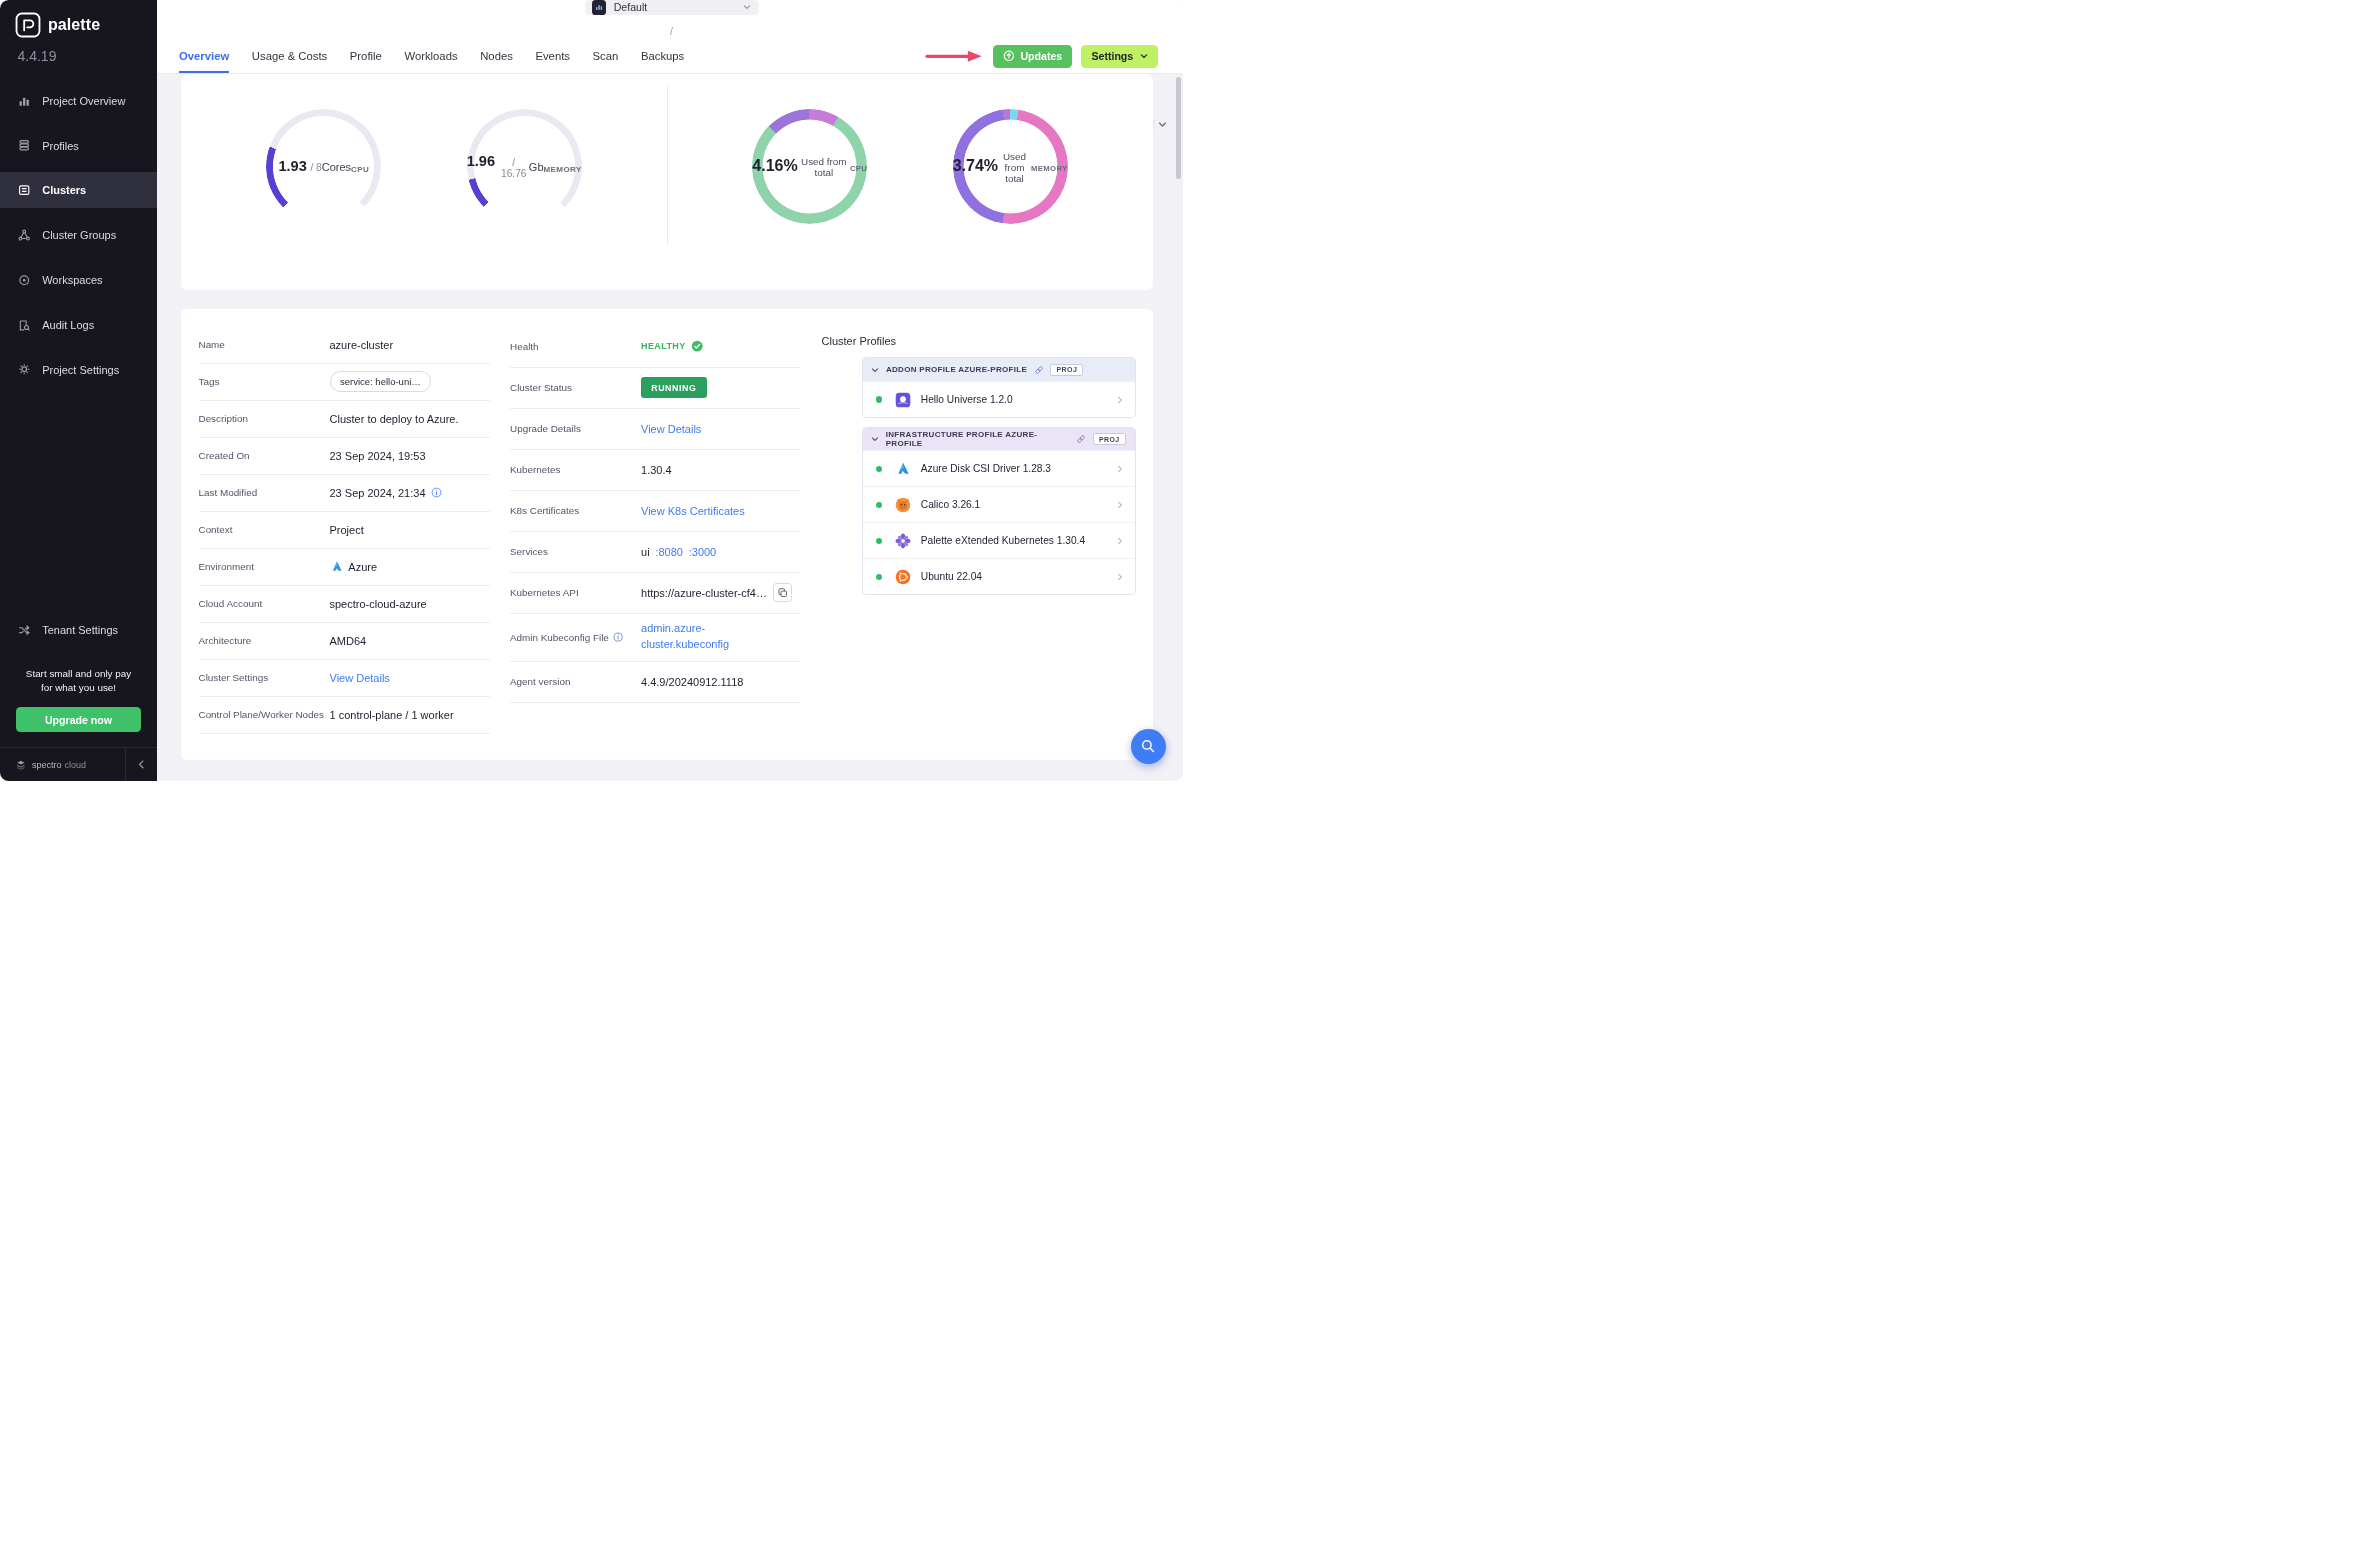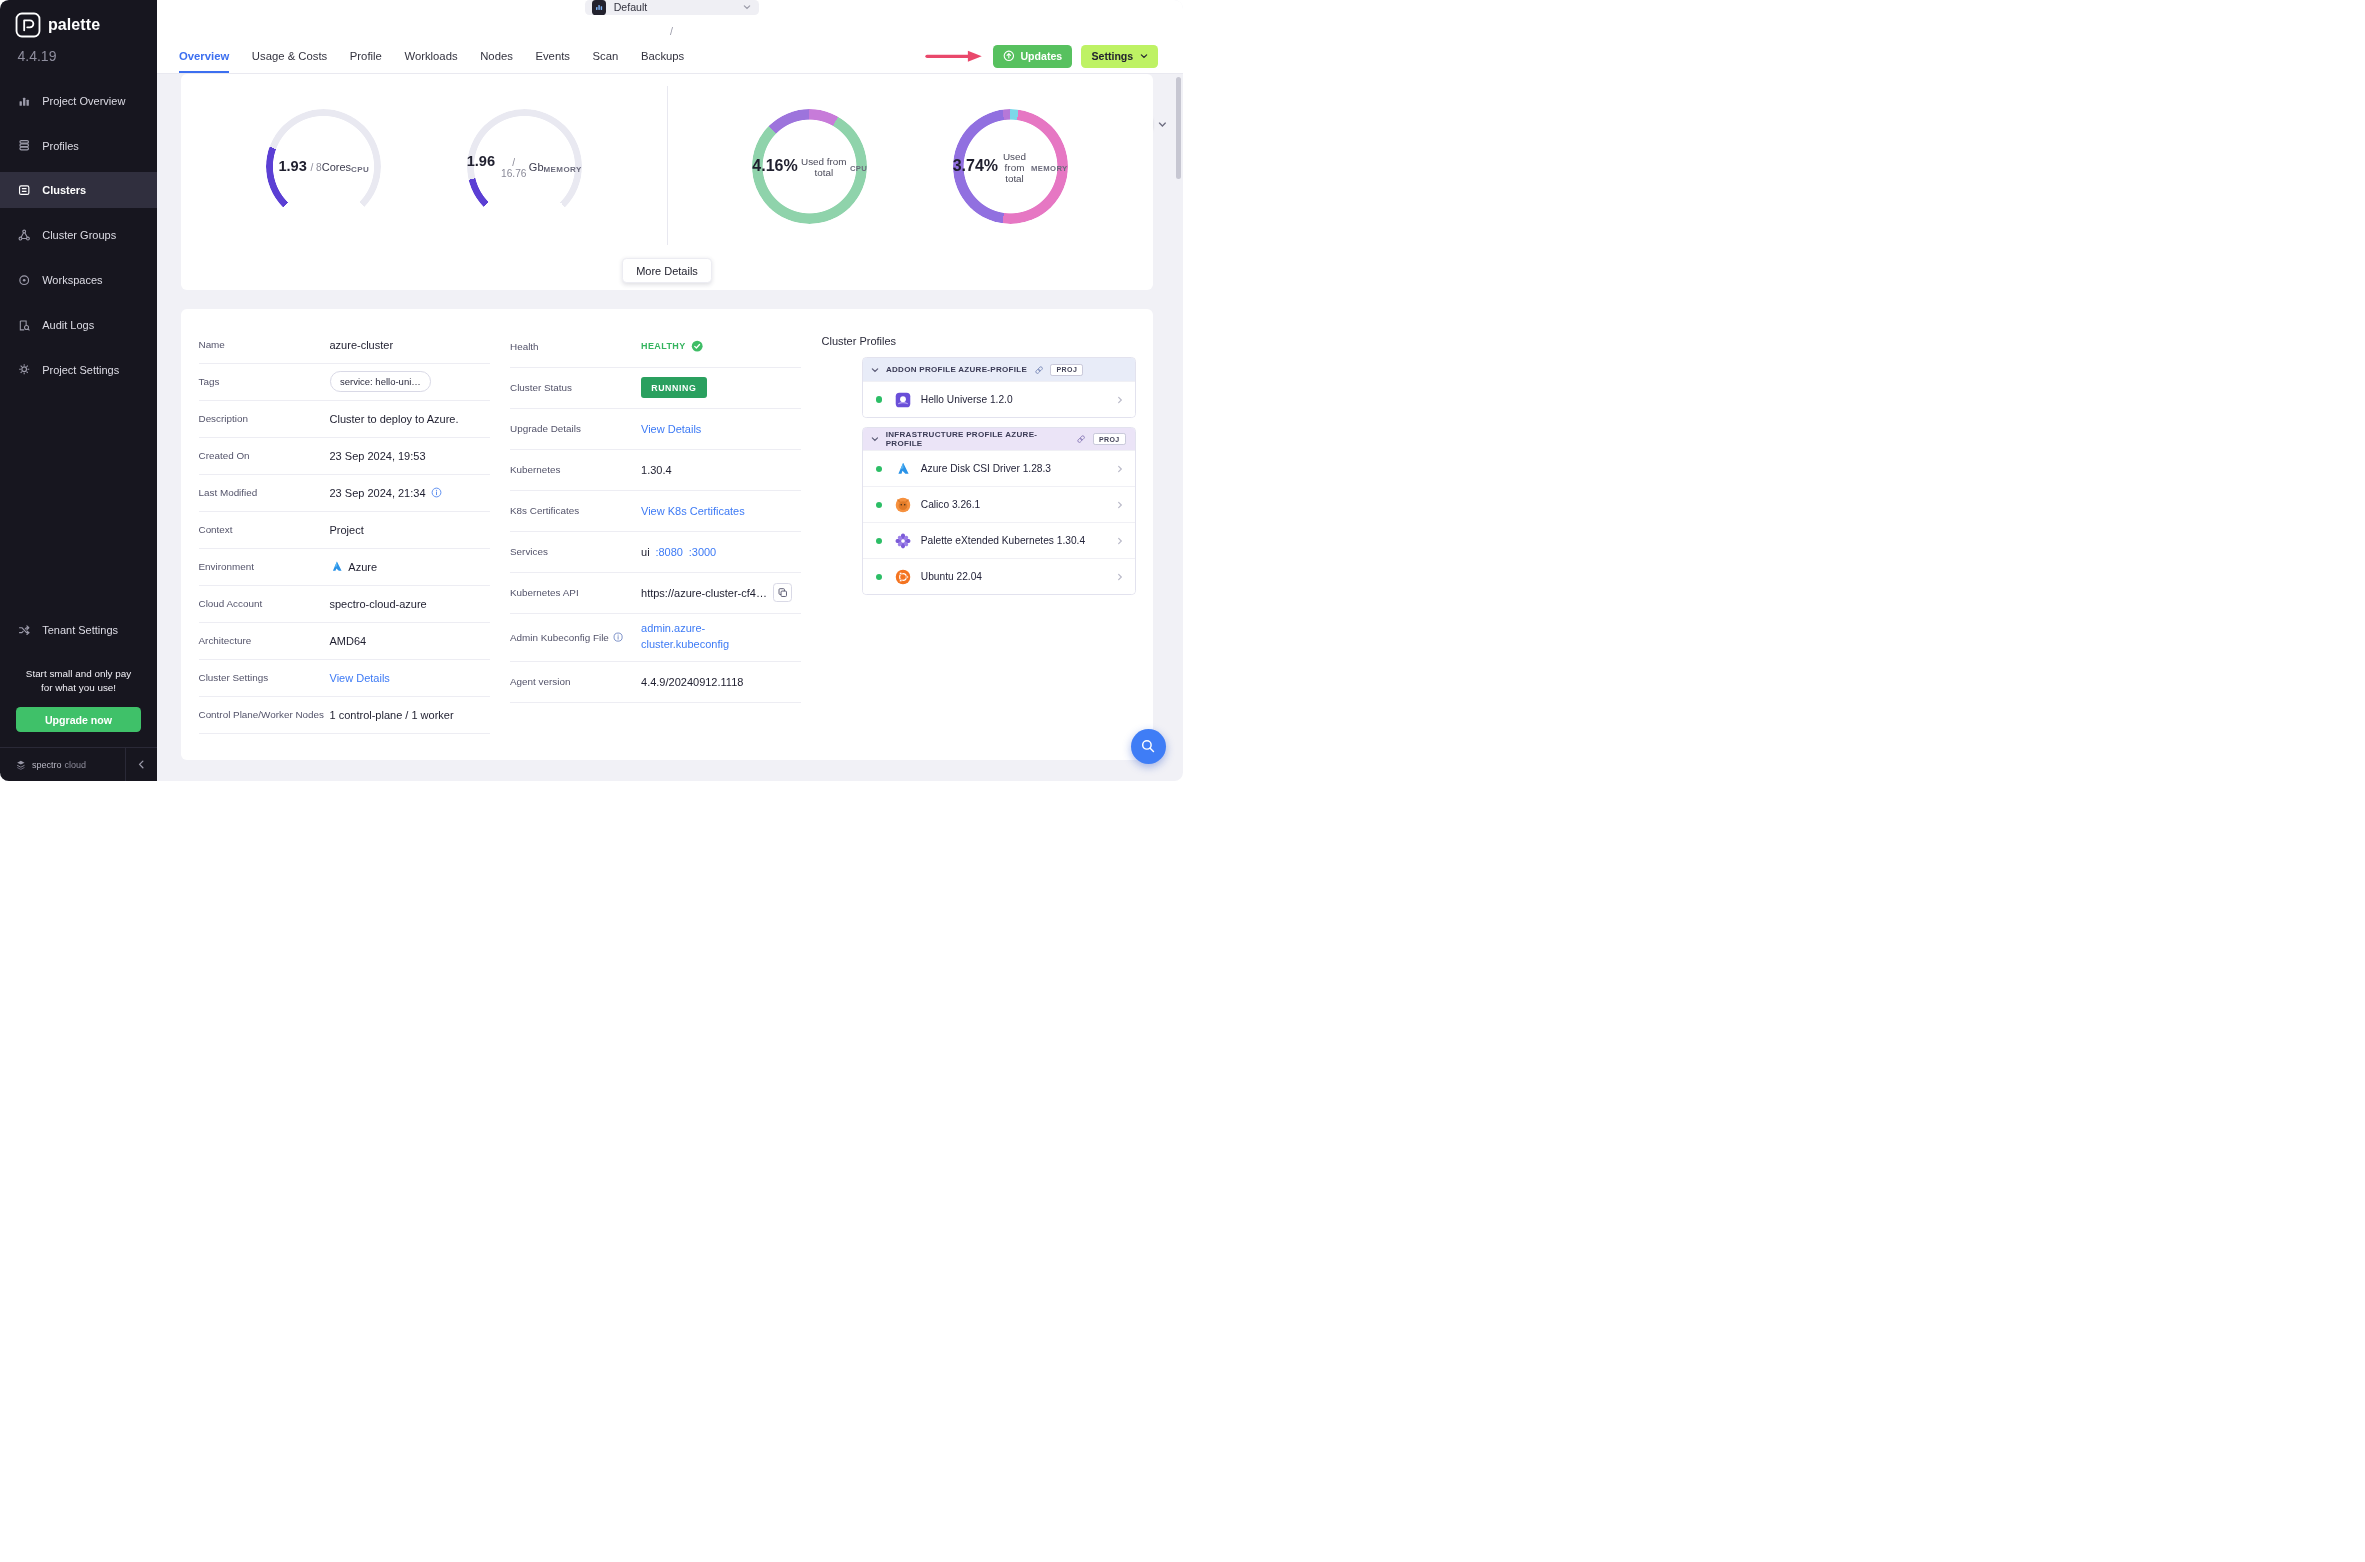--- a/index.html
+++ b/index.html
@@ -364,23 +364,20 @@
             <div class="gauge">
               <div class="ring-bg" style="background: conic-gradient(rgb(123, 216, 233) 0deg, rgb(123, 216, 233) 8deg, rgb(230, 119, 195) 8deg, rgb(230, 119, 195) 188deg, rgb(145, 112, 224) 188deg, rgb(145, 112, 224) 352deg, rgb(182, 120, 216) 352deg, rgb(182, 120, 216) 360deg);"></div>
               <div class="gauge-inner">
                 <div class="r-pct">3.74%</div>
                 <div class="r-cap">Used from total</div>
                 <div class="r-label">MEMORY</div>
               </div>
             </div>
           </div>
         </div>
-        <div class="more-row">
-          <button class="more-btn">More Details</button>
-        </div>
       </section>
 
       <section class="card details-card">
 
         <div>
           <div class="kv-row">
             <span class="kv-label">Name</span>
             <span class="kv-value">azure-cluster</span>
           </div>
           <div class="kv-row">

